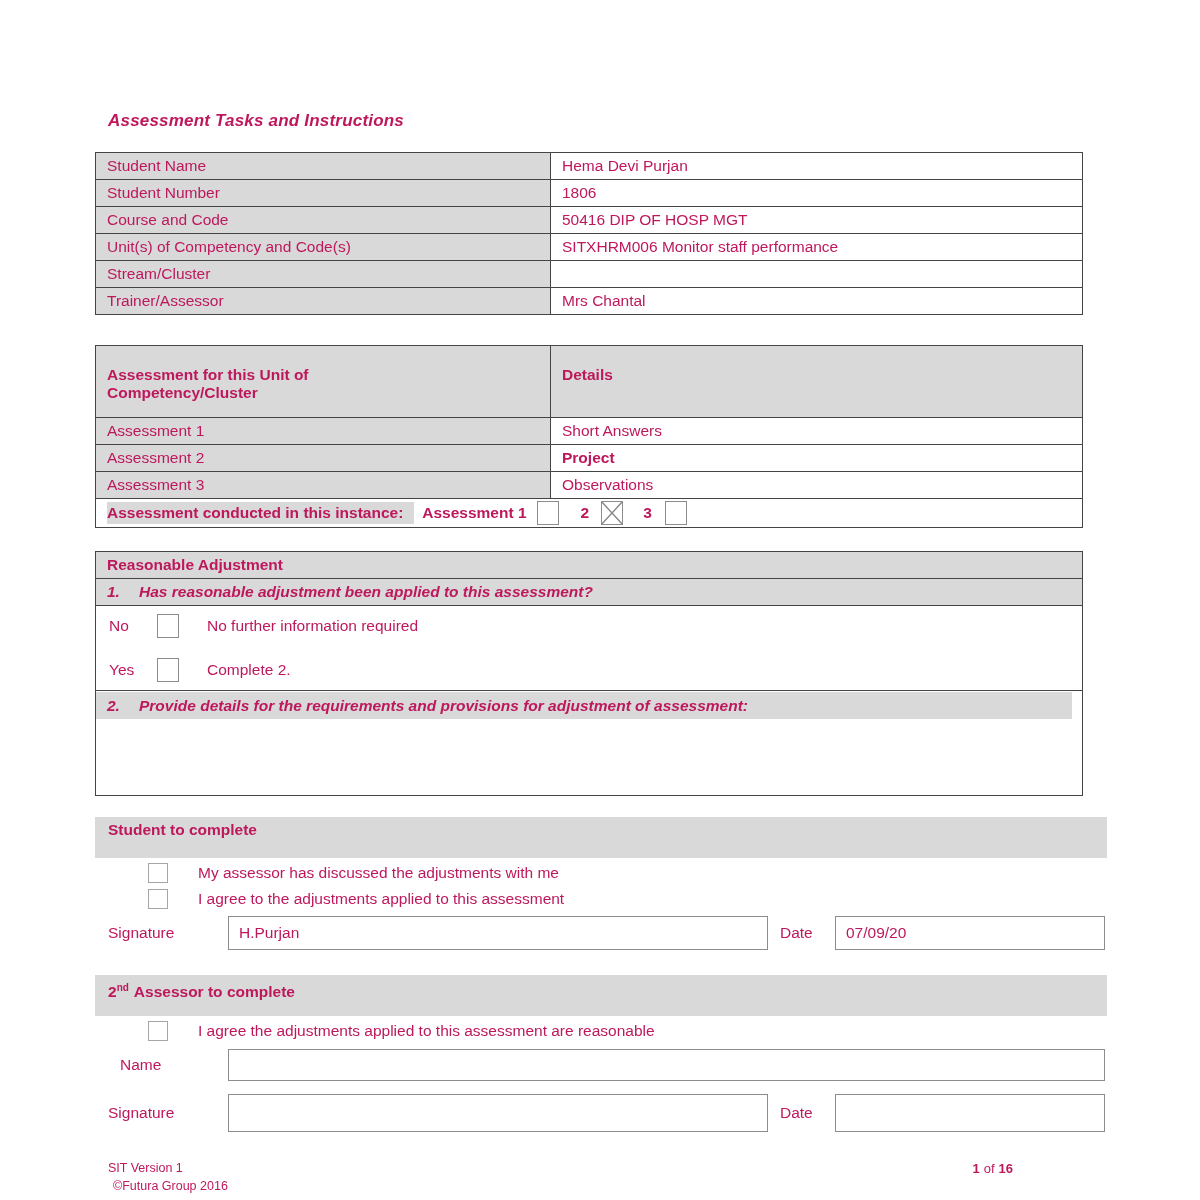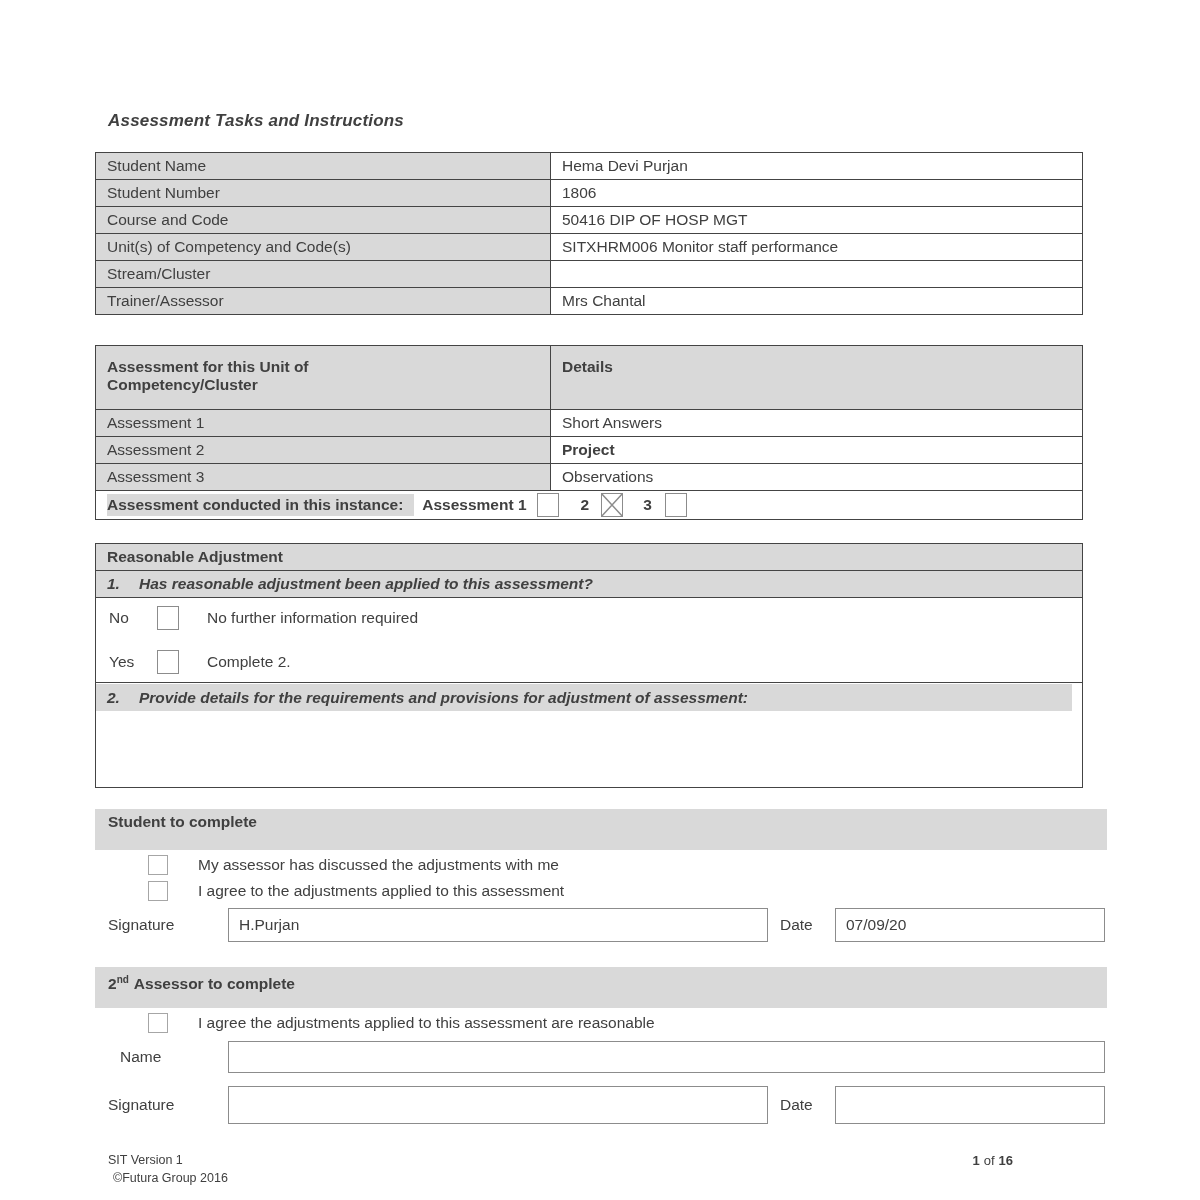--- a/index.html
+++ b/index.html
@@ -1,31 +1,31 @@
 <!DOCTYPE html>
 <html><head>
 <meta charset="utf-8">
 <style>
   html,body{margin:0;padding:0;background:#fff;}
-  .page{position:relative;width:1200px;height:1200px;background:#ffffff;color:#404040;
+  .page{position:relative;width:1200px;height:1200px;background:#ffffff;color:#be185d;
         font-family:"Liberation Sans",sans-serif;font-size:15.5px;overflow:hidden;}
   .content{position:absolute;left:95px;top:111px;width:1012px;}
 
   .doc-title{font-weight:bold;font-style:italic;font-size:17px;margin:0 0 0 13px;letter-spacing:.2px;}
 
   table.grid{border-collapse:collapse;width:987px;table-layout:fixed;}
   table.grid td{border:1.5px solid #444444;padding:1px 11px;vertical-align:middle;
                 overflow:hidden;white-space:nowrap;}
   .shaded{background:#d9d9d9;}
   .t1{margin-top:21px;}
   .t1 tr{height:27px;}
 
   .t2{margin-top:30px;}
   .t2 tr{height:27px;}
-  .t2 .hdr td{vertical-align:top;padding-top:12px;font-weight:bold;height:50px;white-space:normal;}
+  .t2 .hdr td{vertical-align:top;padding-top:20px;font-weight:bold;height:50px;white-space:normal;}
   .conducted{display:flex;align-items:center;}
   .hl{background:#d9d9d9;font-weight:bold;padding:2px 11px 2px 0;}
   .c-opt{font-weight:bold;}
   .cbox{display:inline-block;width:22px;height:24px;border:1.5px solid #8c8c8c;
         background:#fff;box-sizing:border-box;flex:0 0 auto;}
   .cbox svg{display:block;width:100%;height:100%;}
   .ml8{margin-left:8px;}.ml10{margin-left:10px;}.ml12{margin-left:12px;}
   .ml13{margin-left:13px;}.ml20{margin-left:20px;}.ml22{margin-left:22px;}
 
   .ra{margin-top:23px;}

